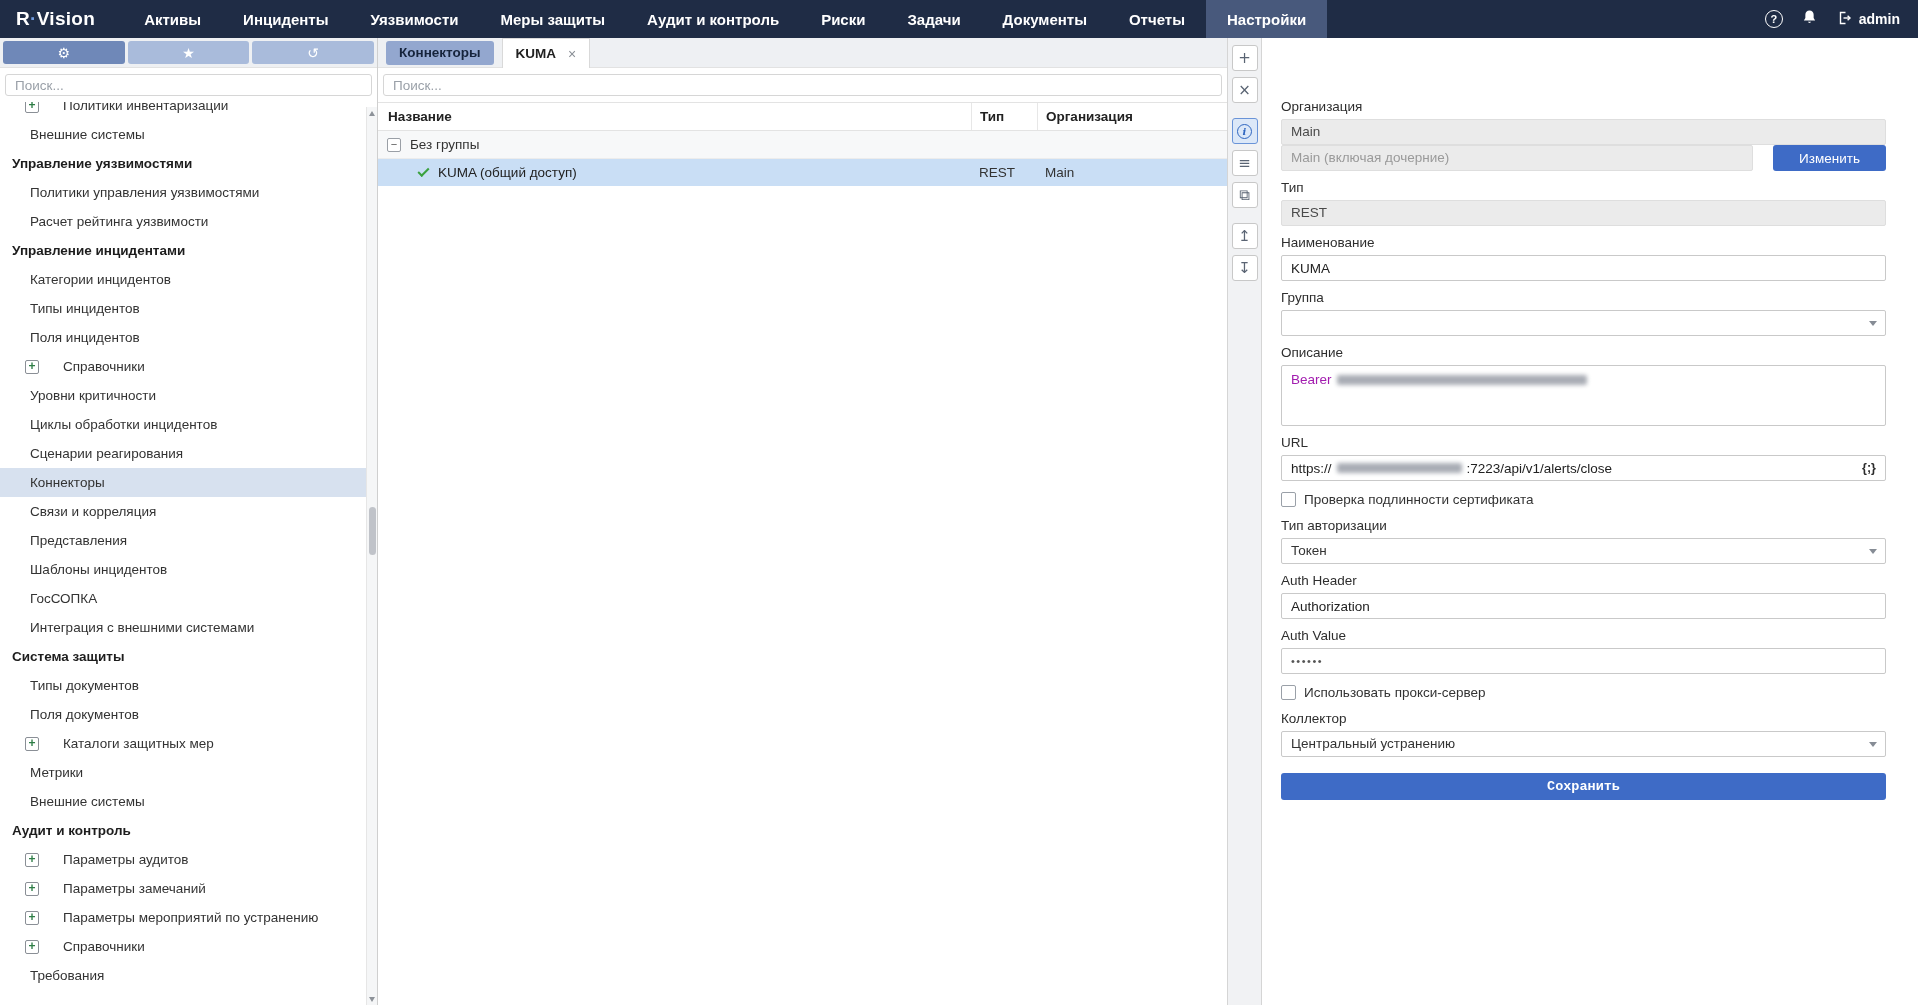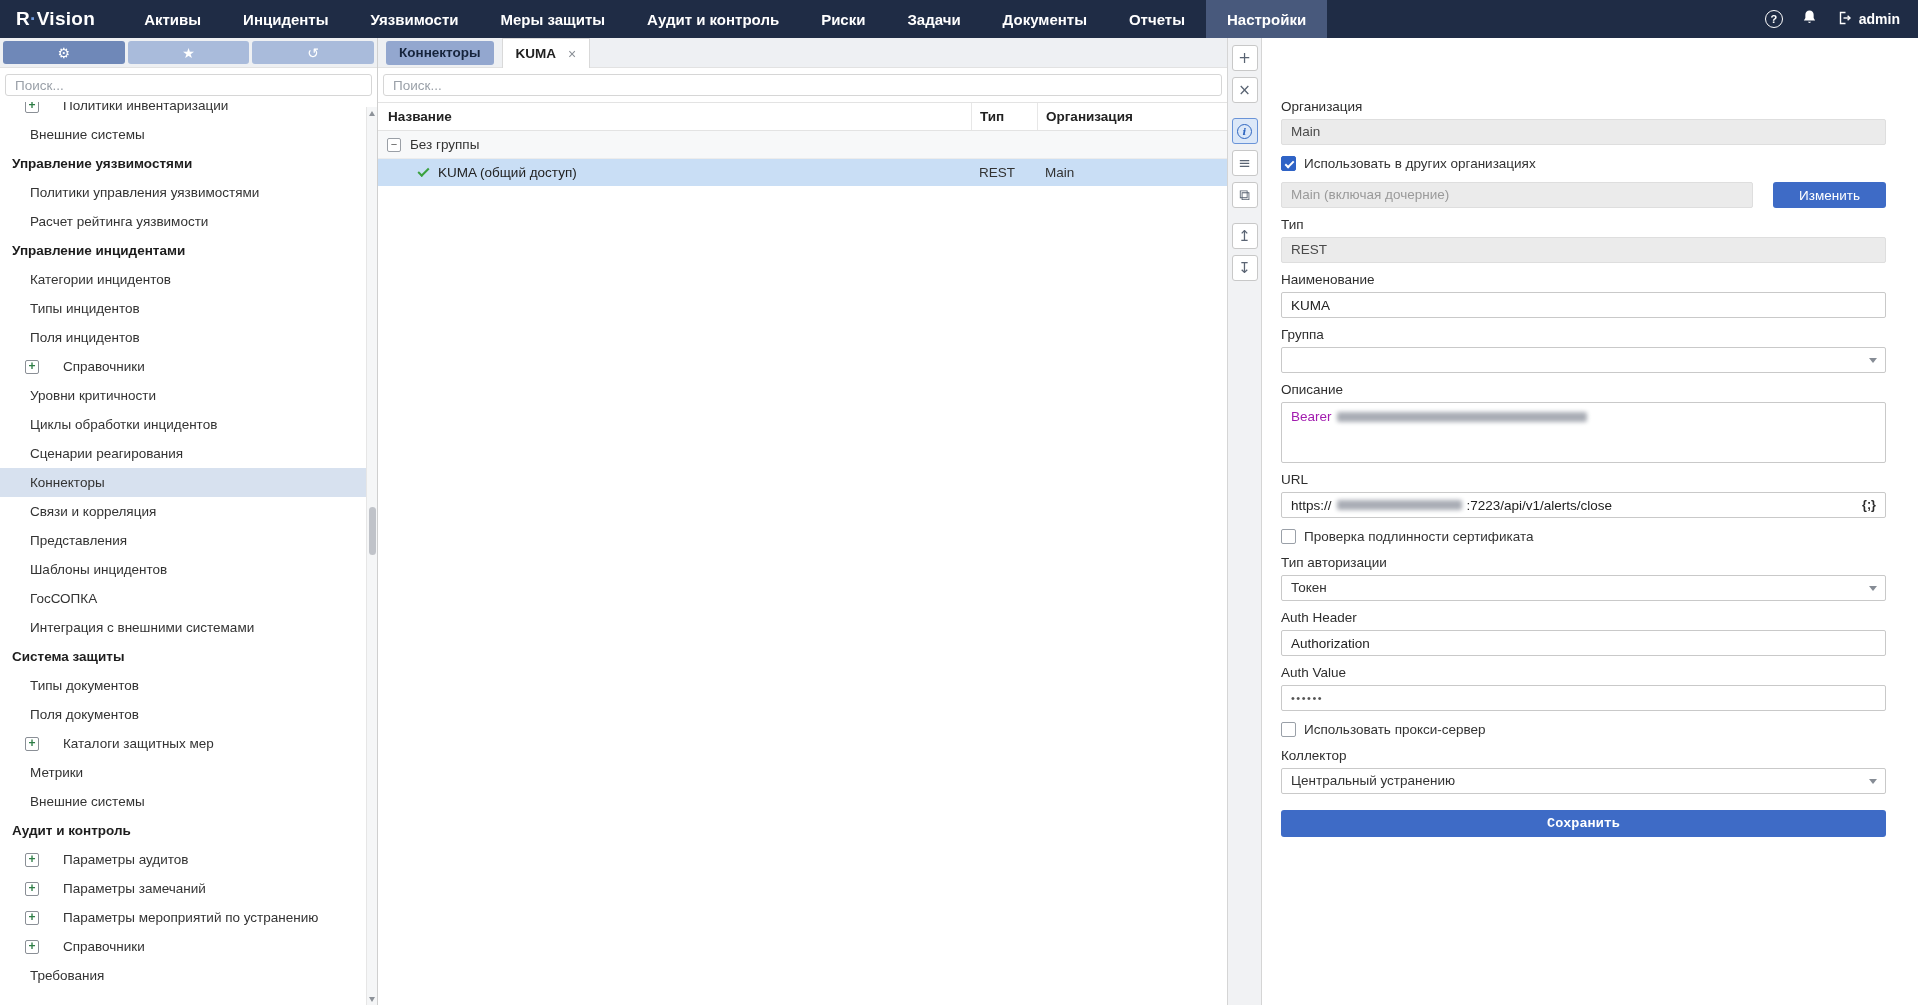--- a/index.html
+++ b/index.html
@@ -380,24 +380,20 @@
       </button>
       <button class="tbtn">
         <span class="glyph">↧</span>
       </button>
     </div>
 
   <div class="rpanel">
     <div class="flabel">Организация</div>
     <div class="ro-field">Main</div>
 
-    <div class="cb-row">
-      <span class="cb checked"></span>
-      <span>Использовать в других организациях</span>
-    </div>
 
     <div class="share-row">
       <div class="ro-field dim">Main (включая дочерние)</div>
       <button class="btn-blue">Изменить</button>
     </div>
 
     <div class="flabel">Тип</div>
     <div class="ro-field">REST</div>
 
     <div class="flabel">Наименование</div>

